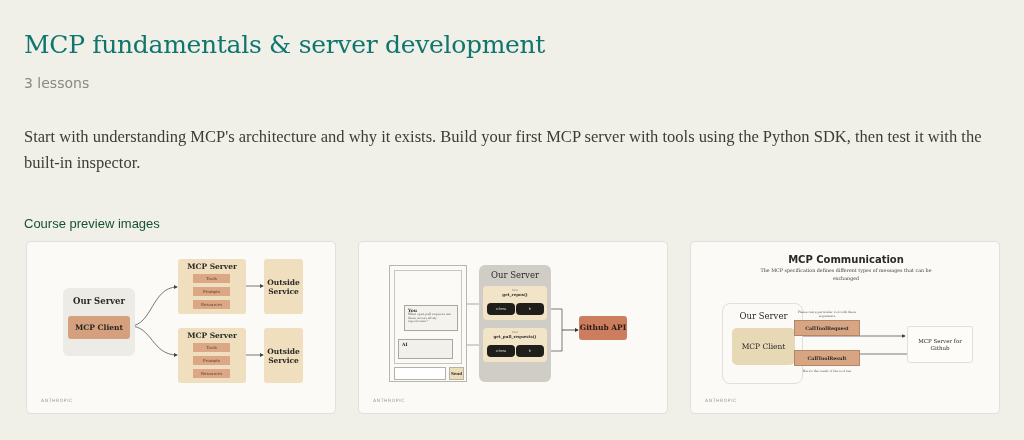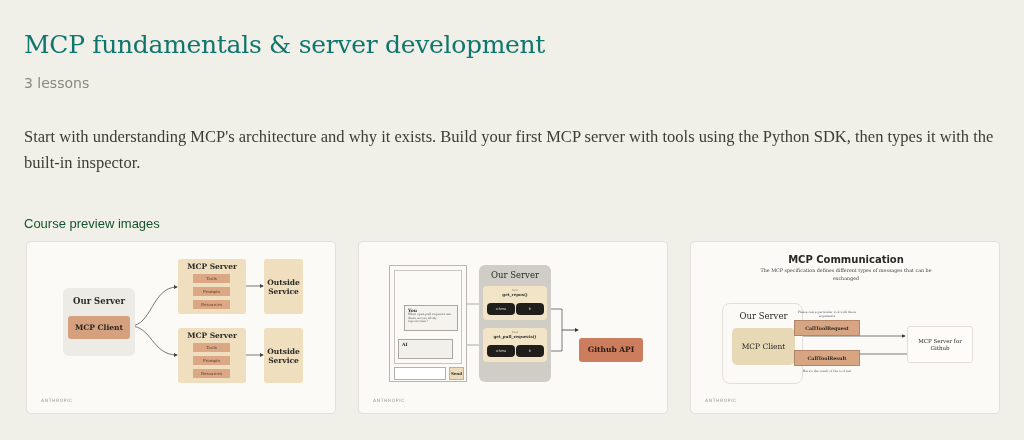--- a/index.html
+++ b/index.html
@@ -37,39 +37,39 @@
   .c2-you span { display: block; font-size: 3px; line-height: 3.6px; color: #555; }
   .c2-ai { left: 8px; top: 73px; width: 55px; height: 20px; border: 1px solid #a9a79f; background: #f2f0eb; padding: 2px 3px; font-size: 4.5px; font-weight: bold; }
   .c2-input { left: 4px; top: 101px; width: 52px; height: 13px; border: 1px solid #b3b1aa; background: #fff; }
   .c2-send { left: 59px; top: 101px; width: 15px; height: 13px; background: #ecdcb9; border: 1px solid #b3b1aa; font-size: 4px; font-weight: bold; text-align: center; line-height: 12px; }
   .c2-server { left: 120px; top: 23px; width: 72px; height: 117px; background: #cfcdc5; border-radius: 6px; }
   .c2-server-title { left: 0; width: 72px; top: 5px; text-align: center; font-size: 8.5px; color: #2b2a26; }
   .c2-tool { left: 4px; width: 64px; height: 34px; background: #f2e5c7; border-radius: 4px; }
   .c2-tool-small { left: 0; width: 64px; top: 2px; text-align: center; font-size: 2.8px; color: #666; }
   .c2-tool-name { left: 0; width: 64px; top: 6px; text-align: center; font-size: 4px; font-weight: bold; }
   .c2-chip { top: 17px; width: 28px; height: 12px; background: #1f1e1b; border-radius: 4px; color: #ddd; font-size: 3px; text-align: center; line-height: 12px; }
-  .c2-github { left: 220px; top: 74px; width: 64px; height: 24px; background: #cc7d5e; border-radius: 3px; text-align: center; line-height: 24px; font-size: 7.5px; font-weight: bold; color: #2a1a14; margin-top: 22px; }
+  .c2-github { left: 220px; top: 74px; width: 48px; height: 24px; background: #cc7d5e; border-radius: 3px; text-align: center; line-height: 24px; font-size: 7.5px; font-weight: bold; color: #2a1a14; }
 
   
   .c3-title { left: 0; width: 310px; top: 12px; text-align: center; font-family: "DejaVu Sans", sans-serif; font-size: 10px; font-weight: bold; color: #2b2a26; }
   .c3-sub { left: 60px; width: 190px; top: 25px; text-align: center; font-size: 4.8px; line-height: 8px; color: #444; }
   .c3-our { left: 31px; top: 61px; width: 81px; height: 81px; border: 1px solid #e2dfd7; border-radius: 8px; background: #fbfaf7; }
   .c3-our-label { left: 0; width: 81px; top: 7px; text-align: center; font-size: 8.5px; color: #2b2a26; }
   .c3-client { left: 9px; top: 24px; width: 63px; height: 37px; background: #e8d9b6; border-radius: 5px; text-align: center; line-height: 37px; font-size: 7.5px; }
   .c3-req { left: 103px; top: 78px; width: 66px; height: 16px; background: #d7a582; border: 1px solid #b48667; font-size: 4.8px; font-weight: bold; text-align: center; line-height: 15px; }
   .c3-res { left: 103px; top: 108px; width: 66px; height: 16px; background: #d7a582; border: 1px solid #b48667; font-size: 4.8px; font-weight: bold; text-align: center; line-height: 15px; }
   .c3-note { left: 100px; width: 72px; text-align: center; font-size: 3px; line-height: 4px; color: #555; }
   .c3-github { left: 216px; top: 84px; width: 66px; height: 37px; background: #fdfcf9; border: 1px solid #e2dfd7; border-radius: 3px; font-size: 5.5px; text-align: center; display: flex; align-items: center; justify-content: center; line-height: 7px; }
 </style>
 </head>
 <body>
 
 <h1 class="title">MCP fundamentals &amp; server development</h1>
 <div class="lessons">3 lessons</div>
-<p class="desc">Start with understanding MCP's architecture and why it exists. Build your first MCP server with tools using the Python SDK, then types it with the built-in inspector.</p>
+<p class="desc">Start with understanding MCP's architecture and why it exists. Build your first MCP server with tools using the Python SDK, then test it with the built-in inspector.</p>
 <div class="preview-label">Course preview images</div>
 
 <div class="card card1">
   <svg class="abs" style="left:0;top:0" width="310" height="173">
     <defs>
         <marker id="ah1" markerWidth="5" markerHeight="5" refX="4" refY="2.5" orient="auto">
           <path d="M0,0 L5,2.5 L0,5 z" fill="#444"></path>
         </marker>
       </defs>
     <path d="M103,84 C125,84 125,45 150,45" stroke="#555" stroke-width="0.8" fill="none" marker-end="url(#ah1)"></path>

